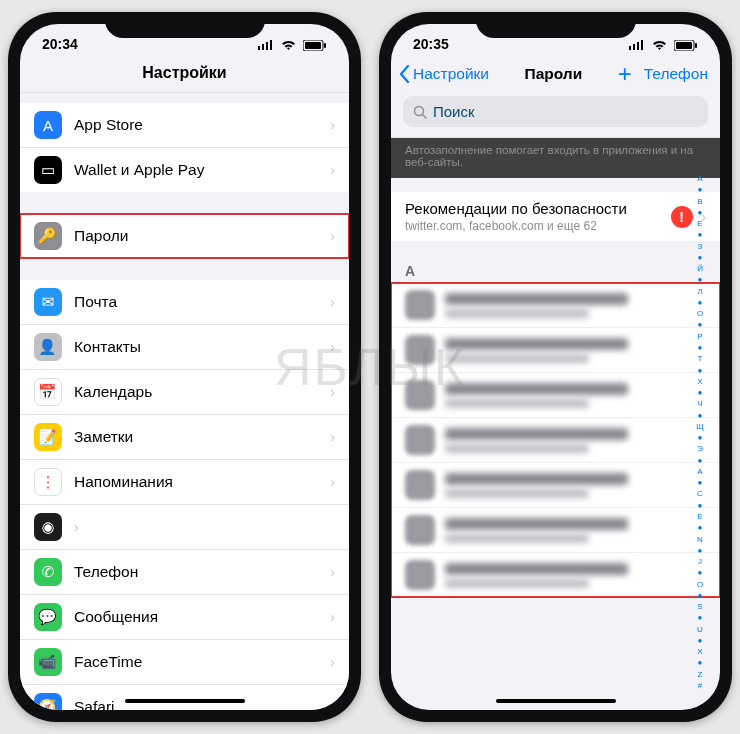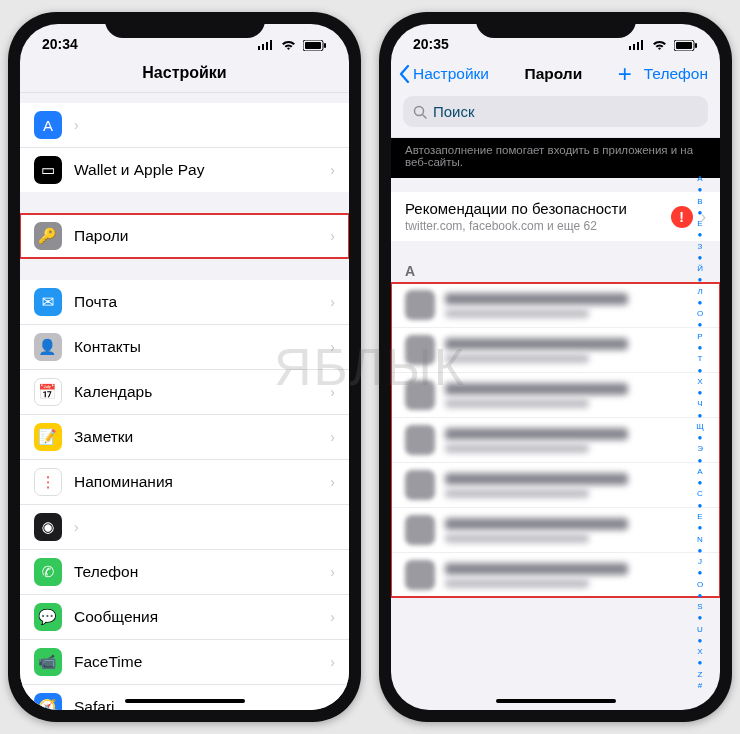--- a/index.html
+++ b/index.html
@@ -154,21 +154,21 @@
     background:#ff3b30;
     color:#fff;
     display:flex;align-items:center;justify-content:center;
     font-size:14px; font-weight:700;
     margin-left:8px;
   }
   .note {
     font-size: 11.5px;
     color:#8e8e93;
     padding: 6px 14px 10px 14px;
-    background:#000000;
+    background:#404040;
     border-top:1px solid #e3e3e8;
   }
   .section-header {
     font-size: 14px;
     font-weight: 600;
     color:#6d6d72;
     padding: 8px 14px 4px 14px;
   }
   .blur-row {
     display:flex;
@@ -255,20 +255,21 @@
             <rect x="21" y="3" width="2" height="5" rx="1" fill="#000"></rect>
           </svg>
       </span>
     </div>
     <div class="nav-title">Настройки</div>
 
     <div id="left-list">
         <div class="group tight">
           <div class="row">
             <div class="icon-box" style="background:#1f7cff;">A</div>
+            <span class="label">App Store</span>
             <span class="chev">›</span>
           </div>
           <div class="row">
             <div class="icon-box" style="background:#000000;">▭</div>
             <span class="label">Wallet и Apple Pay</span>
             <span class="chev">›</span>
           </div>
         </div>
         <div class="group">
           <div class="row highlight-red">

